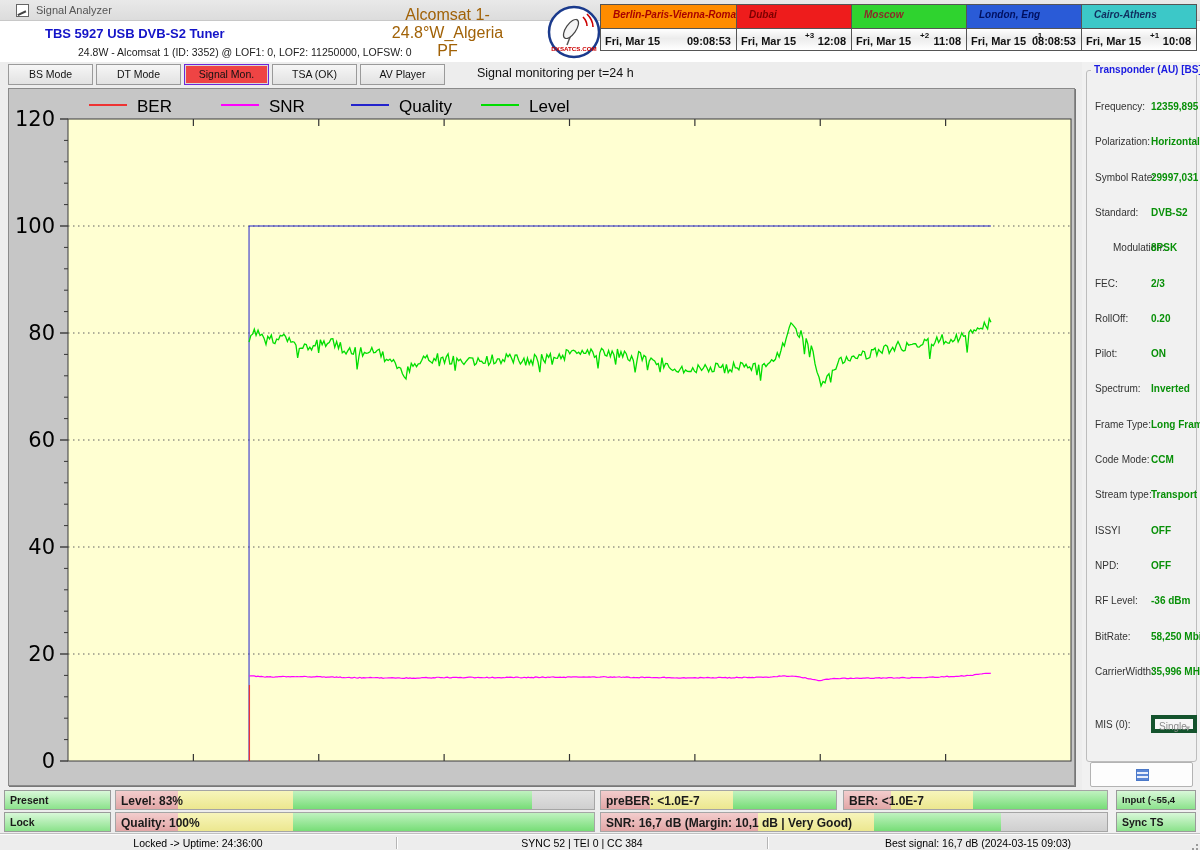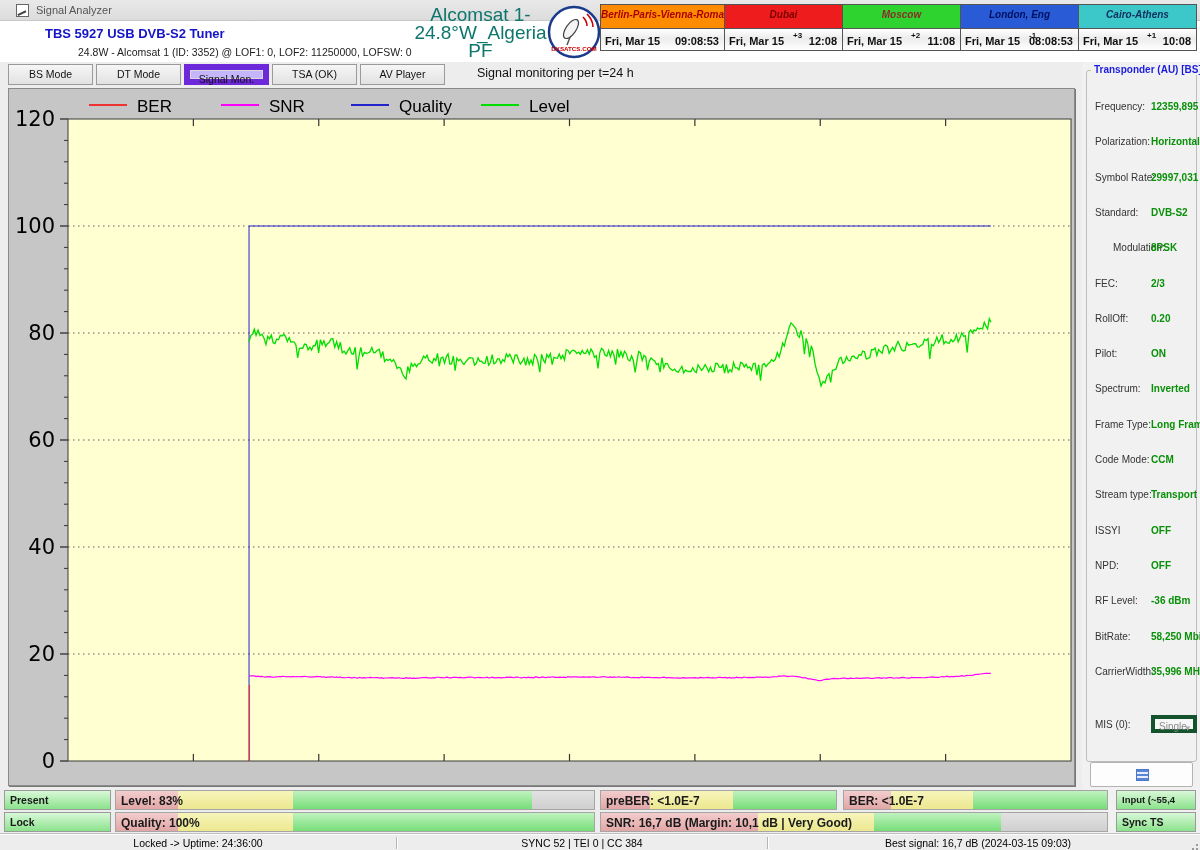--- a/index.html
+++ b/index.html
@@ -9,39 +9,39 @@
   
   .titlebar { position:absolute; left:0; top:0; width:1200px; height:21px; background:linear-gradient(#e9e9e9,#dcdcdc); border-bottom:1px solid #c8c8c8; }
   .titlebar .t-text { position:absolute; left:36px; top:4px; font-size:11px; color:#555; }
   .app-ico { position:absolute; left:16px; top:4px; width:13px; height:13px; border:1px solid #666; background:#fff; }
   .app-ico:before { content:""; position:absolute; left:1px; top:7px; width:9px; height:3px; border-top:2px solid #444; transform:rotate(-25deg); }
 
   
   .header { position:absolute; left:0; top:21px; width:1200px; height:41px; background:#ffffff; }
   .tuner-title { position:absolute; left:45px; top:5px; font-size:13px; font-weight:bold; color:#1414c8; }
   .tuner-sub { position:absolute; left:78px; top:25px; font-size:10.5px; color:#222; }
-  .feed { position:absolute; left:360px; top:-15px; width:175px; text-align:center; font-size:19px; color:#0f766e; line-height:18px;margin-left:33px; }
+  .feed { position:absolute; left:360px; top:-15px; width:175px; text-align:center; font-size:16px; color:#a16207; line-height:18px; }
 
   
   .logo { position:absolute; left:547px; top:-16px; width:54px; height:54px; }
 
   
   .clocks { position:absolute; left:600px; top:-17px; width:597px; height:47px; display:flex; border:1px solid #555; background:#888; }
   .clock { flex:1 1 0; display:flex; flex-direction:column; border-right:1px solid #555; }
   .clock:last-child { border-right:none; }
-  .clock-h { height:28px; font-size:10px; font-weight:bold; font-style:italic; text-align:center; line-height:20px; border-bottom:1px solid #555; white-space:nowrap; overflow:hidden; }
+  .clock-h { height:28px; font-size:10px; font-weight:bold; font-style:italic; text-align:left; line-height:20px; border-bottom:1px solid #555; white-space:nowrap; overflow:hidden;padding-left:12px; }
   .clock-t { height:25px; background:linear-gradient(#ffffff,#ececec 45%,#ffffff); color:#111; font-size:11px; font-weight:bold; position:relative; }
   .clock-t .d { position:absolute; left:4px; top:6px; }
   .clock-t .o { position:absolute; left:68px; top:2px; font-size:8px; }
   .clock-t .tm { position:absolute; right:5px; top:6px; }
 
   
   .tabrow { position:absolute; left:0; top:62px; width:1200px; height:26px; background:#ededed; }
   .tabbtn { position:absolute; top:2px; width:85px; height:21px; background:linear-gradient(#f6f6f6,#e2e2e2); border:1px solid #9a9a9a; font-size:10.5px; color:#111; text-align:center; line-height:19px; }
-  .tabbtn.active { background:#c4b5fd; border:6px solid #6d28d9; box-shadow:inset 0 0 0 1px #d8d8d8; }
+  .tabbtn.active { background:#ef4444; border:1px solid #6d28d9; box-shadow:inset 0 0 0 1px #d8d8d8; }
   .mon-label { position:absolute; left:477px; top:4px; font-size:12.5px; color:#111; }
 
   
   .chartpanel { position:absolute; left:8px; top:88px; width:1067px; height:698px; background:#c6c6c6; border:1px solid #8a8a8a; box-shadow:1px 1px 0 #777; }
   .legend-item { position:absolute; top:8px; height:16px; }
   .legend-swatch { position:absolute; top:7px; width:38px; height:2px; }
   .legend-label { position:absolute; left:48px; top:0; font-size:17px; color:#000; }
 
   
   .sidebar { position:absolute; left:1082px; top:62px; width:118px; height:772px; background:#f1f1f1; }

